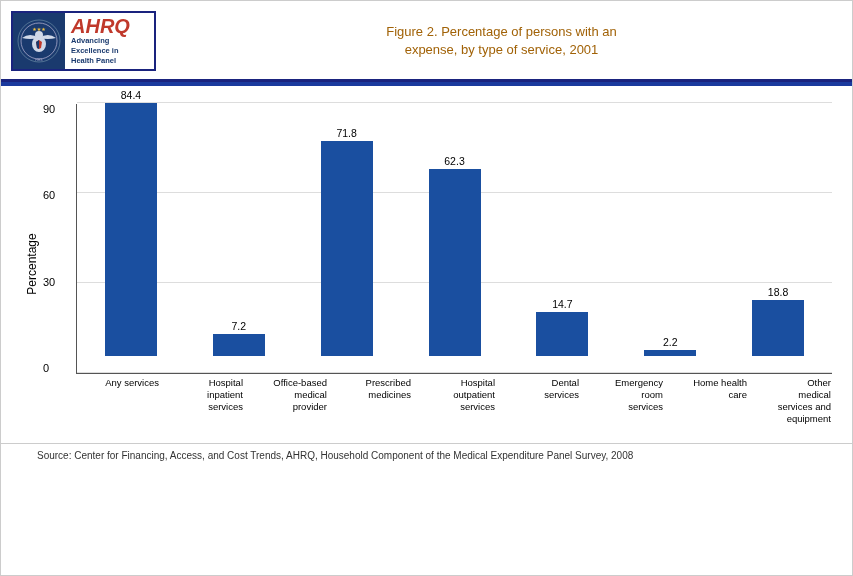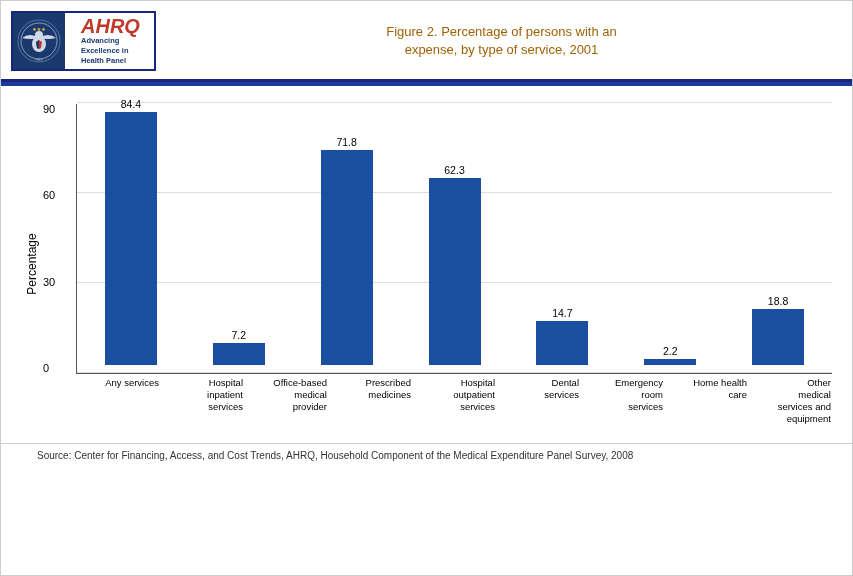--- a/index.html
+++ b/index.html
@@ -40,21 +40,21 @@
       background: #1a3a6e;
       display: flex;
       align-items: center;
       justify-content: center;
       flex-shrink: 0;
     }
     .logo-seal svg { width: 46px; height: 46px; }
     .logo-text-block {
       display: flex;
       flex-direction: column;
-      padding: 4px 16px;
+      padding: 4px 6px;
     }
     .ahrq-text {
       font-size: 20px;
       font-weight: bold;
       color: #c0392b;
       font-style: italic;
       line-height: 1;
     }
     .ahrq-sub {
       font-size: 7.5px;
@@ -146,21 +146,21 @@
       position: absolute;
       left: 0; right: 0;
       height: 1px;
       background: #ddd;
     }
     .bars-row {
       display: flex;
       align-items: flex-end;
       height: 100%;
       position: absolute;
-      bottom: 8px; left: 0; right: 0;
+      bottom: 17px; left: 0; right: 0;
     }
     .bar-group {
       display: flex;
       flex-direction: column;
       align-items: center;
       justify-content: flex-end;
       flex: 1;
       height: 100%;
       position: relative;
     }

